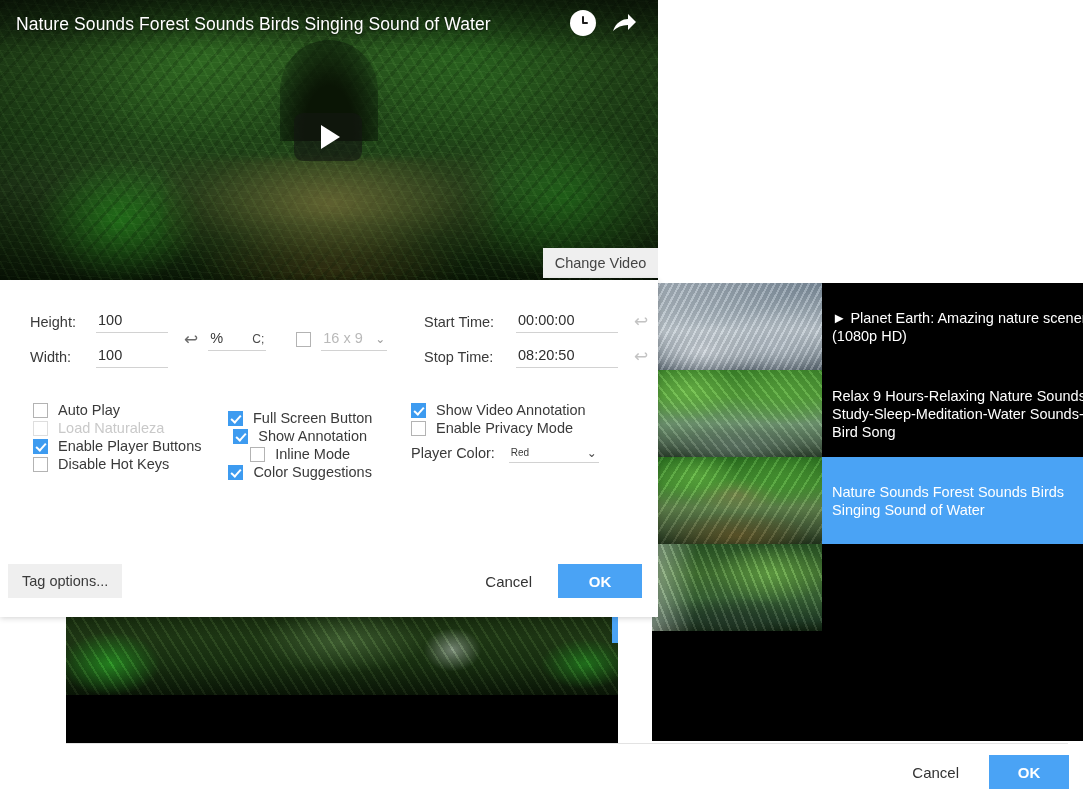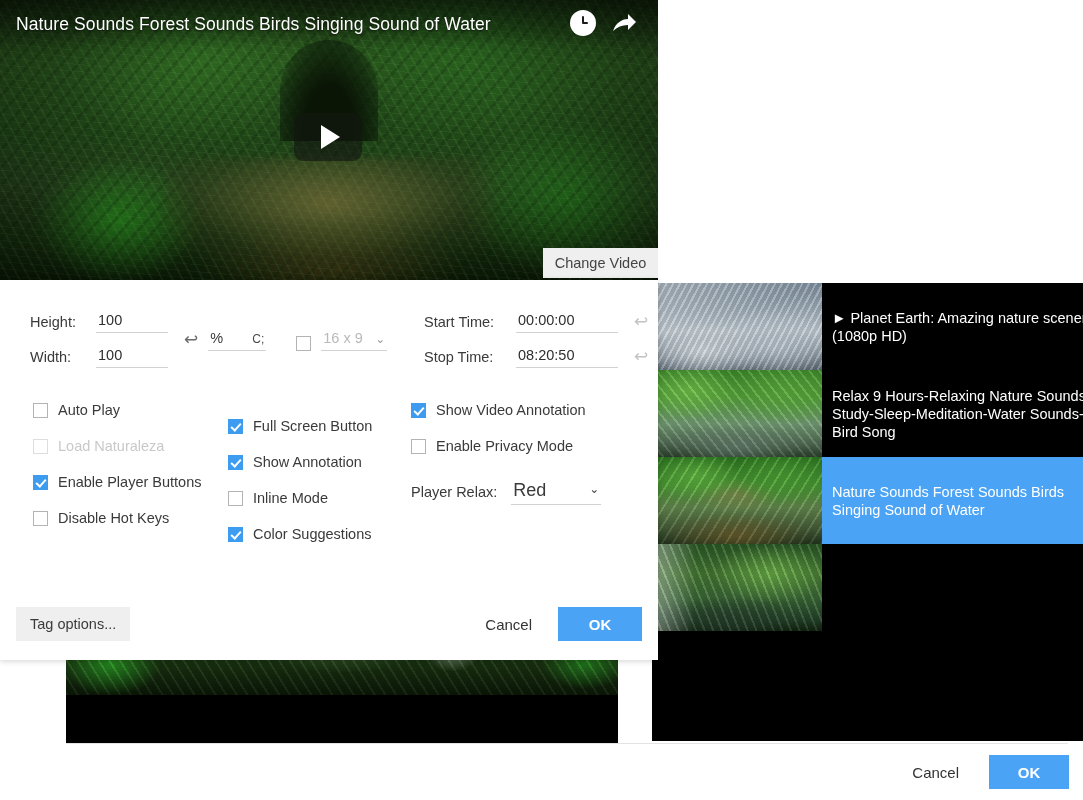--- a/index.html
+++ b/index.html
@@ -298,21 +298,21 @@
     font-weight: bold;
     cursor: pointer;
     width: 80px; height: 34px;
     margin-left: 12px;
   }
 
   
   .options-dialog {
     position: absolute;
     left: 0; top: 280px;
-    width: 658px; height: 380px;
+    width: 658px; height: 337px;
     background: #ffffff;
     box-shadow: 0 1px 6px rgba(0,0,0,0.18);
     z-index: 20;
   }
   .dim-grid {
     position: absolute;
     left: 30px; top: 30px;
     display: flex; align-items: center;
   }
   .dim-labels { display: flex; flex-direction: column; gap: 12px; }
@@ -353,21 +353,21 @@
     cursor: pointer;
   }
   .sel-wrap { position: relative; display: inline-block; }
   .sel-wrap .chev {
     position: absolute; right: 2px; top: 4px;
     pointer-events: none;
     color: #4a4a4a;
     font-size: 12px;
   }
   .ratio-group {
-    display: flex; align-items: flex-end; gap: 10px;
+    display: flex; align-items: center; gap: 10px;
     margin-left: 30px;
   }
 
   
   .cbx {
     width: 15px; height: 15px;
     border: 1px solid #b3b3b3;
     background: #ffffff;
     display: inline-block;
     position: relative;
@@ -413,24 +413,24 @@
     cursor: pointer;
     user-select: none;
   }
 
   .checks-area {
     position: absolute;
     left: 0; top: 122px; right: 0;
   }
   .check-col {
     position: absolute;
-    display: flex; flex-direction: column; gap: 20px;
+    display: flex; flex-direction: column; gap: 2px;
   }
   .check-col.c1 { left: 33px; top: 0; }
-  .check-col.c2 { left: 228px; top: 16px; }
+  .check-col.c2 { left: 228px; top: 8px; align-items: center; }
   .check-col.c3 { left: 411px; top: 0; }
   .check-item {
     display: flex; align-items: center; gap: 10px;
     cursor: pointer;
   }
   .check-item .lbl {
     font-size: 14.5px; color: #3a3a3a;
     white-space: nowrap;
   }
   .check-item.dim .lbl { color: #c9c9c9; cursor: default; }
@@ -438,35 +438,35 @@
   .player-color-row {
     display: flex; align-items: center; gap: 14px;
     margin-top: 4px;
   }
   .player-color-row .lbl { font-size: 14.5px; color: #3a3a3a; }
   .color-select {
     appearance: none; -webkit-appearance: none;
     border: none; border-bottom: 1px solid #d2d2d2;
     background: transparent;
     font-family: "Liberation Sans", sans-serif;
-    font-size: 18px;
+    font-size: 10px;
     color: #3a3a3a;
     width: 90px;
     padding: 2px 18px 4px 2px;
     outline: none; cursor: pointer;
   }
 
   .dialog-footer {
     position: absolute;
     left: 0; bottom: 0;
     width: 100%; height: 72px;
     display: flex; align-items: center;
   }
   .tag-options-btn {
-    margin-left: 16px;
+    margin-left: 8px;
     background: #efefef;
     border: none;
     font-family: "Liberation Sans", sans-serif;
     font-size: 14.5px;
     color: #3a3a3a;
     padding: 9px 14px;
     cursor: pointer;
   }
   .dialog-footer .spacer { flex: 1; }
   .cancel-link {
@@ -650,21 +650,21 @@
       <div class="check-col c3">
         <div class="check-item">
           <span class="cbx checked"></span>
           <span class="lbl">Show Video Annotation</span>
         </div>
         <div class="check-item">
           <span class="cbx"></span>
           <span class="lbl">Enable Privacy Mode</span>
         </div>
         <div class="player-color-row">
-          <span class="lbl">Player Relax:</span>
+          <span class="lbl">Player Color:</span>
           <span class="sel-wrap">
             <select class="color-select">
               <option>Red</option>
             </select>
             <span class="chev">⌄</span>
           </span>
         </div>
       </div>
 
     </div>

